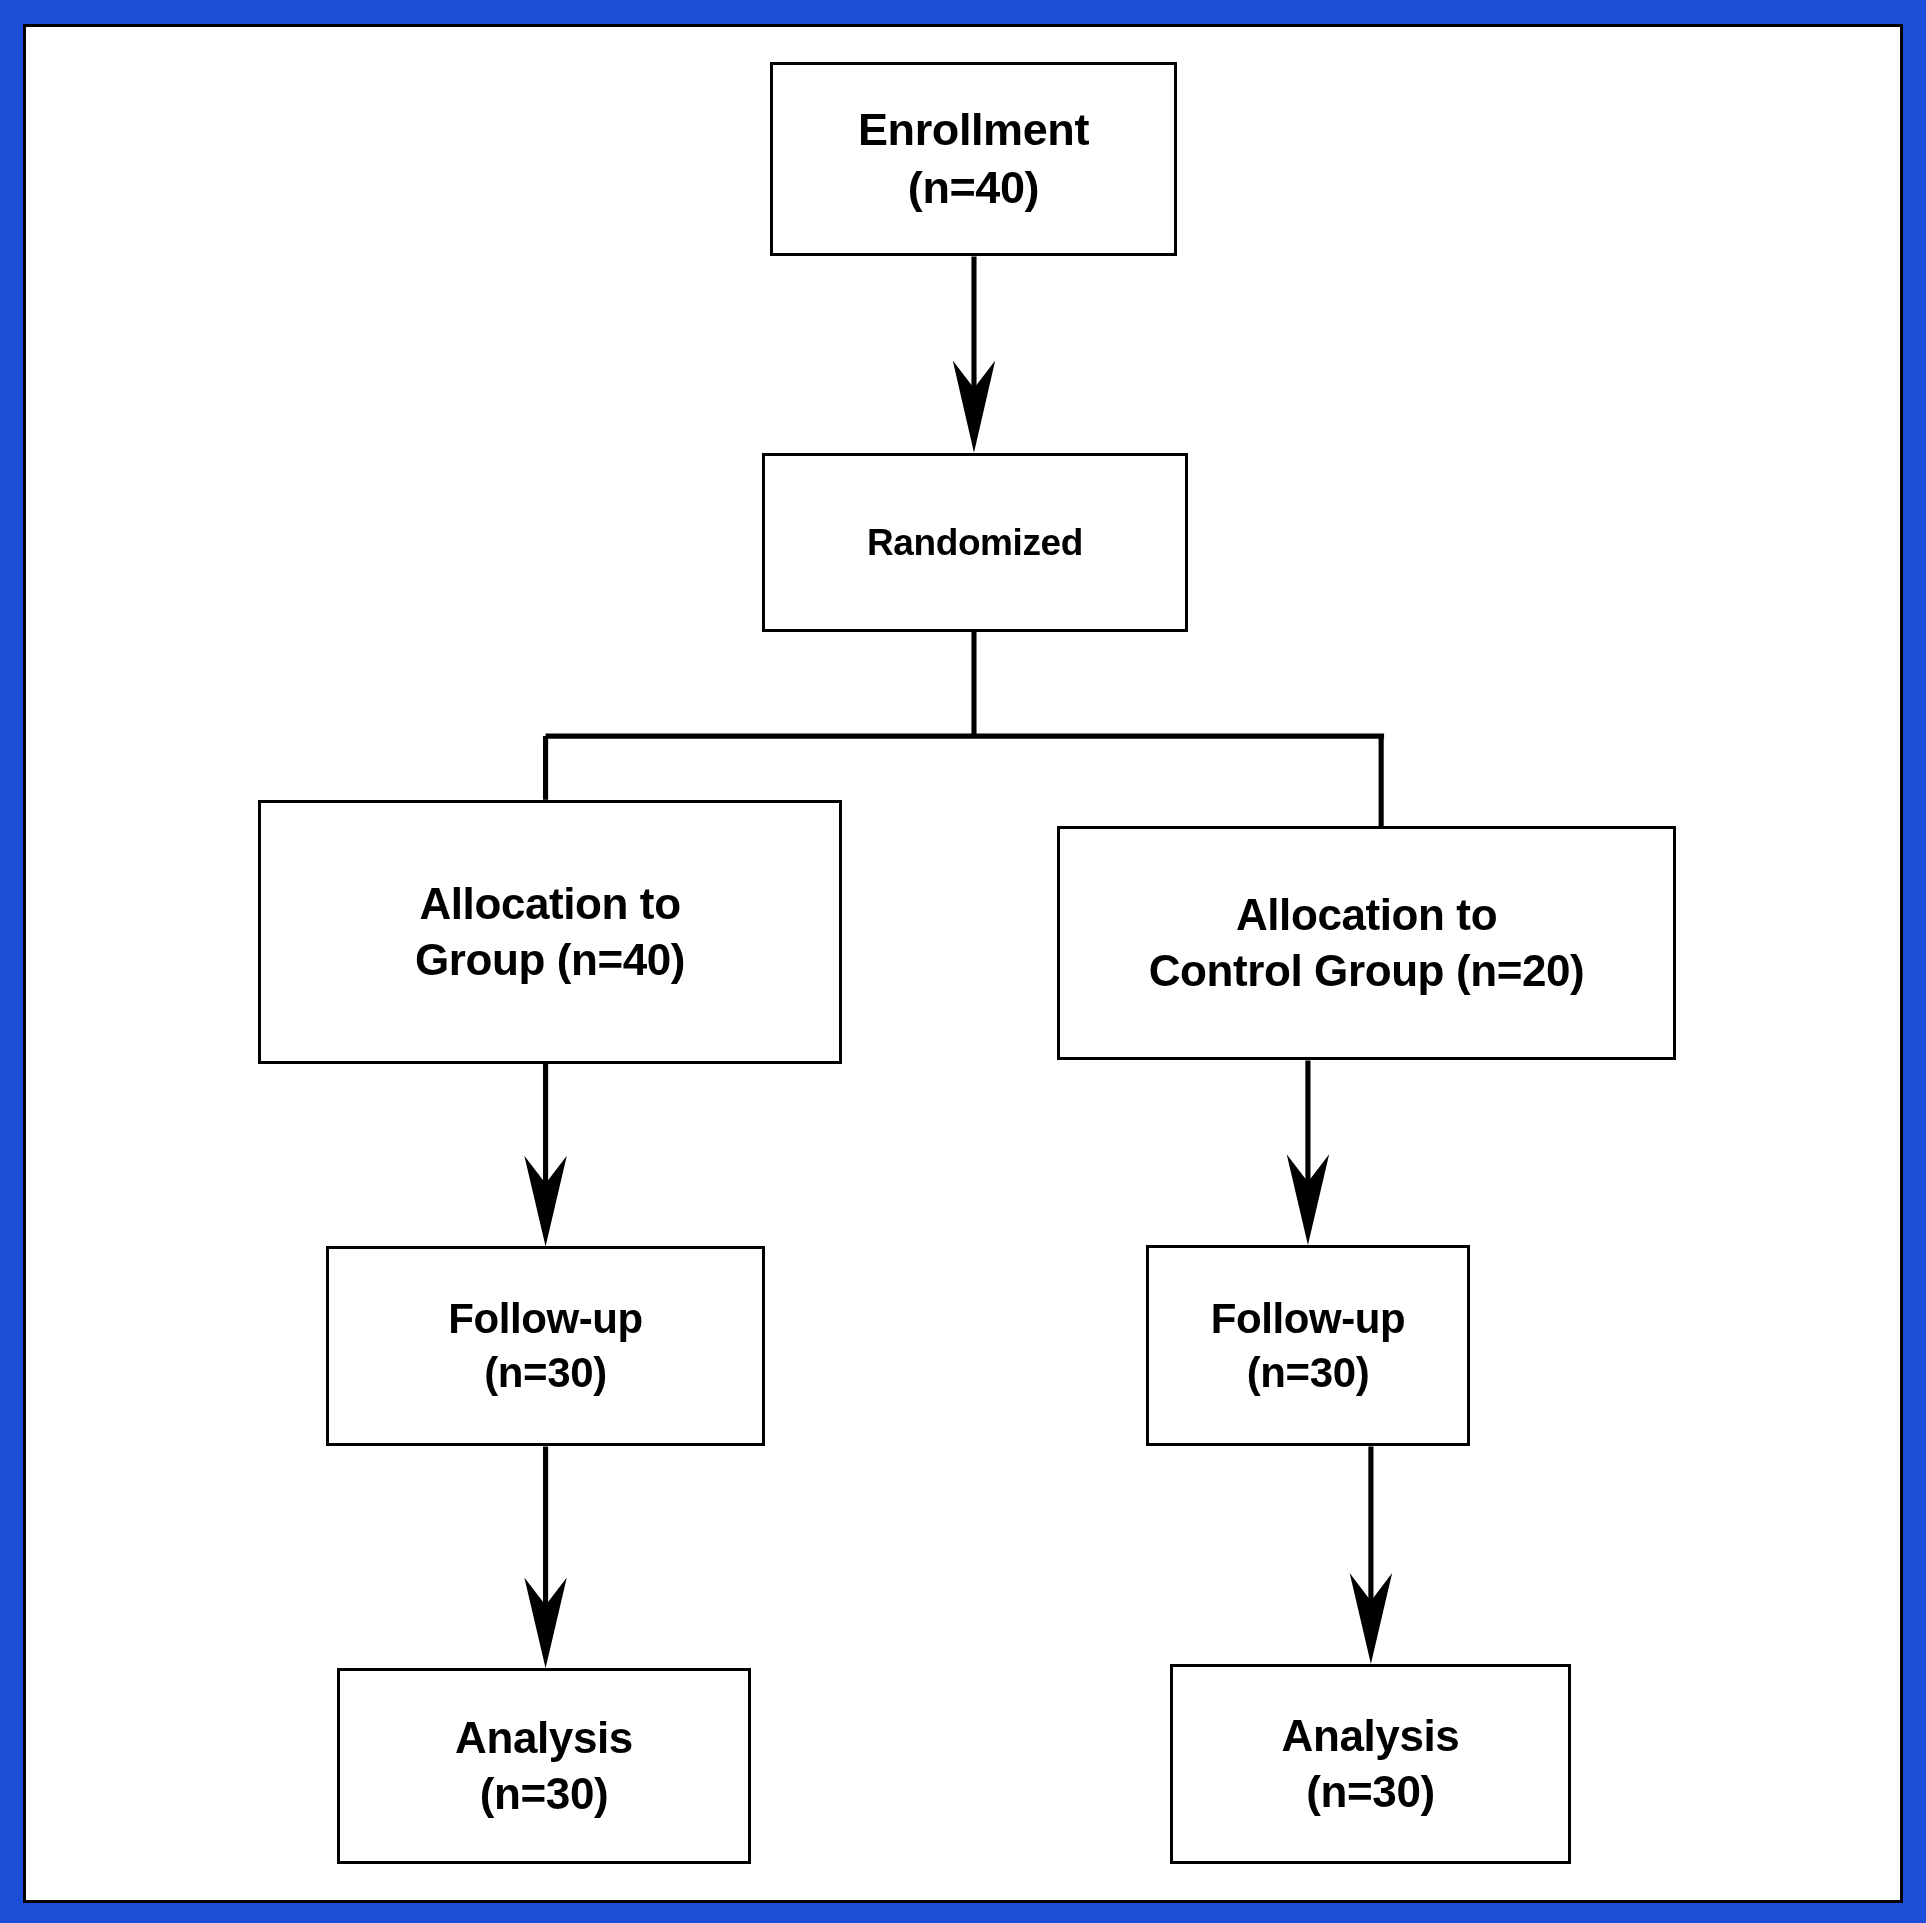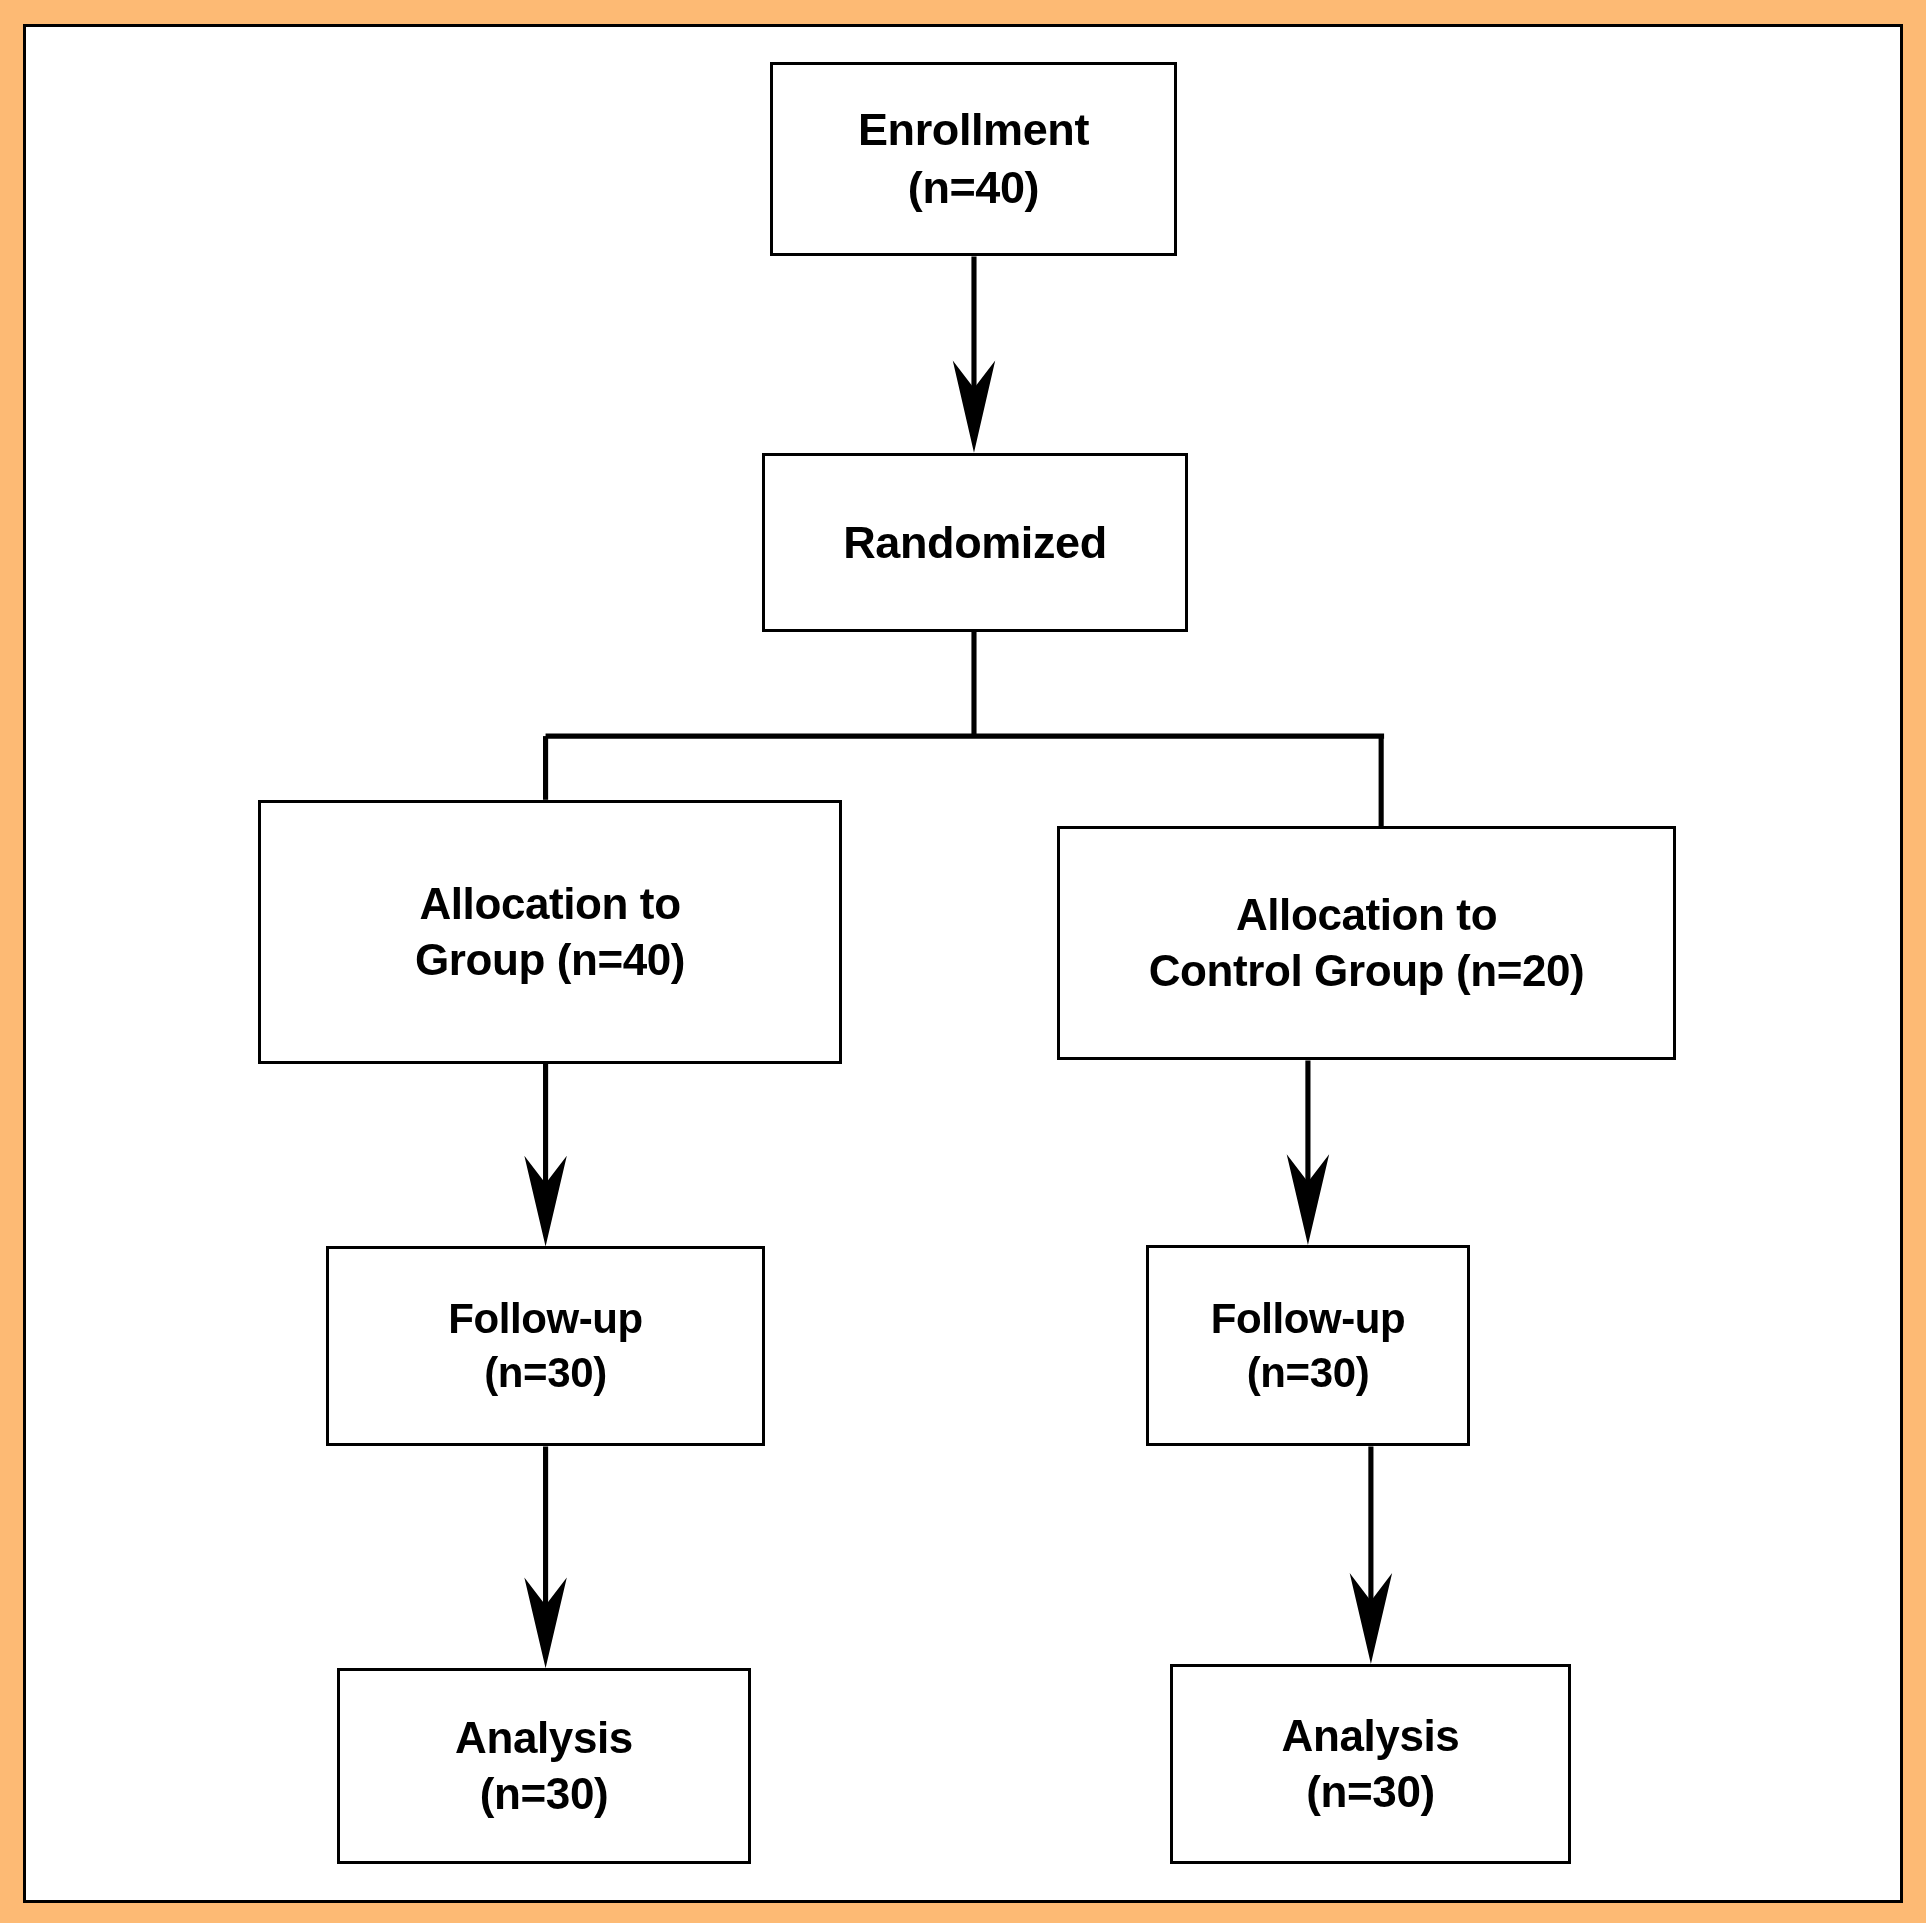--- a/index.html
+++ b/index.html
@@ -5,21 +5,21 @@
 <style>
   html, body {
     margin: 0;
     padding: 0;
     background: #ffffff;
   }
   #canvas {
     position: relative;
     width: 1926px;
     height: 1924px;
-    background: #fdba74;
+    background: #1d4ed8;
     overflow: hidden;
     font-family: "Liberation Sans", "DejaVu Sans", sans-serif;
   }
   
   #outer-frame {
     position: absolute;
     left: 23px;
     top: 24px;
     width: 1880px;
     height: 1879px;
@@ -103,21 +103,21 @@
       <line x1="1872" y1="1975" x2="1872" y2="2210" stroke="#000000" stroke-width="7"></line>
       <path d="M 1843 2148 L 1872 2272 L 1901 2148 L 1872 2186 Z" fill="#000000"></path>
     </g>
   </svg>
 
   <div class="node-box" style="left:770px; top:62px; width:407px; height:194px; font-size:45px;">
     <span class="line">Enrollment</span>
     <span class="line">(n=40)</span>
   </div>
 
-  <div class="node-box" style="left:762px; top:453px; width:426px; height:179px; font-size:45px;text-align:right;">
+  <div class="node-box" style="left:762px; top:453px; width:426px; height:179px; font-size:37px;text-align:right;">
     <span class="line">Randomized</span>
   </div>
 
   <div class="node-box" style="left:258px; top:800px; width:584px; height:264px; font-size:44px;">
     <span class="line">Allocation to</span>
     <span class="line">Group (n=40)</span>
   </div>
 
   <div class="node-box" style="left:1057px; top:826px; width:619px; height:234px; font-size:44px;">
     <span class="line">Allocation to</span>

